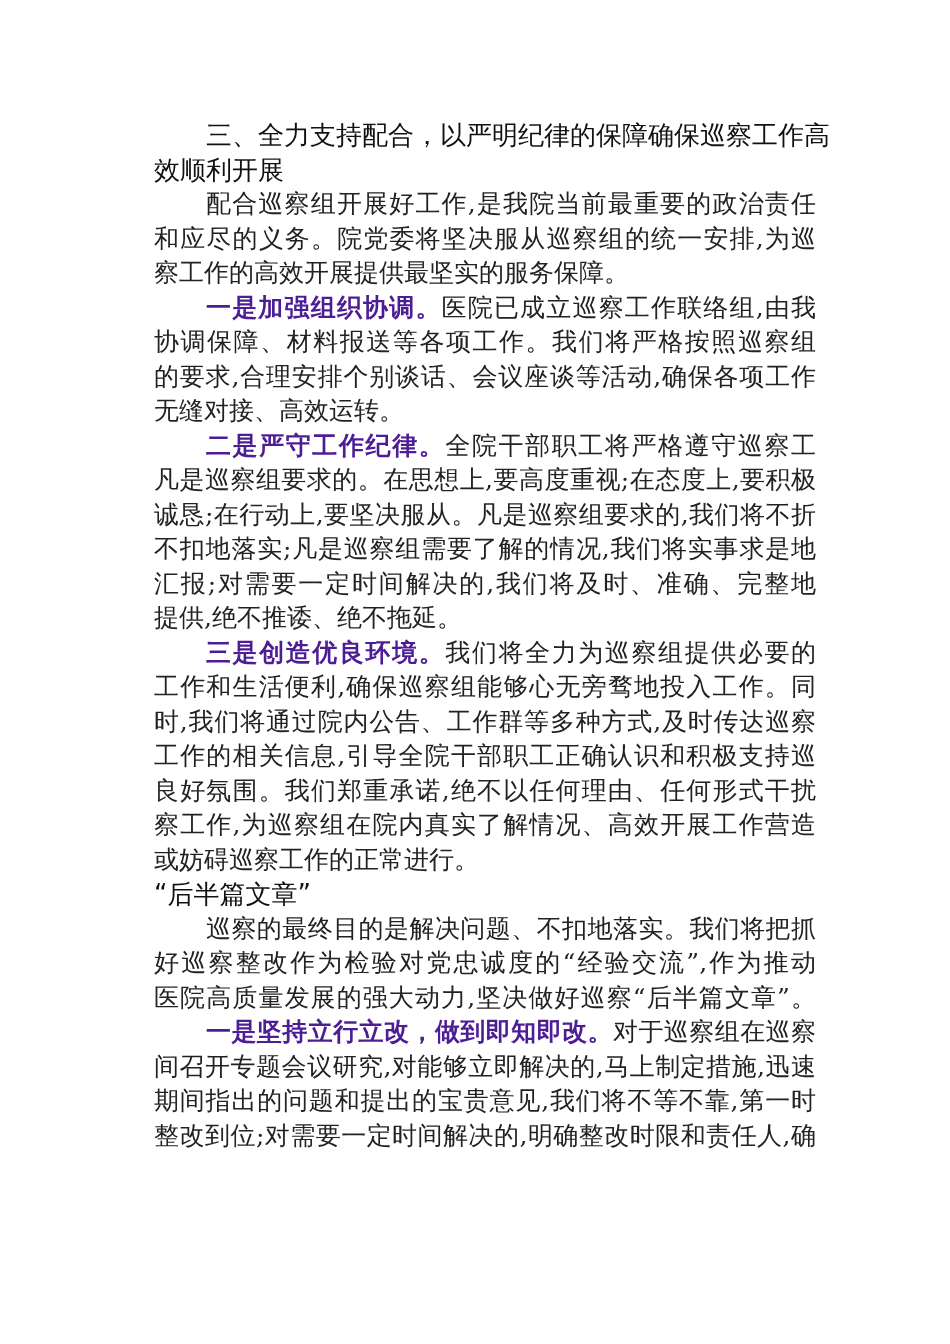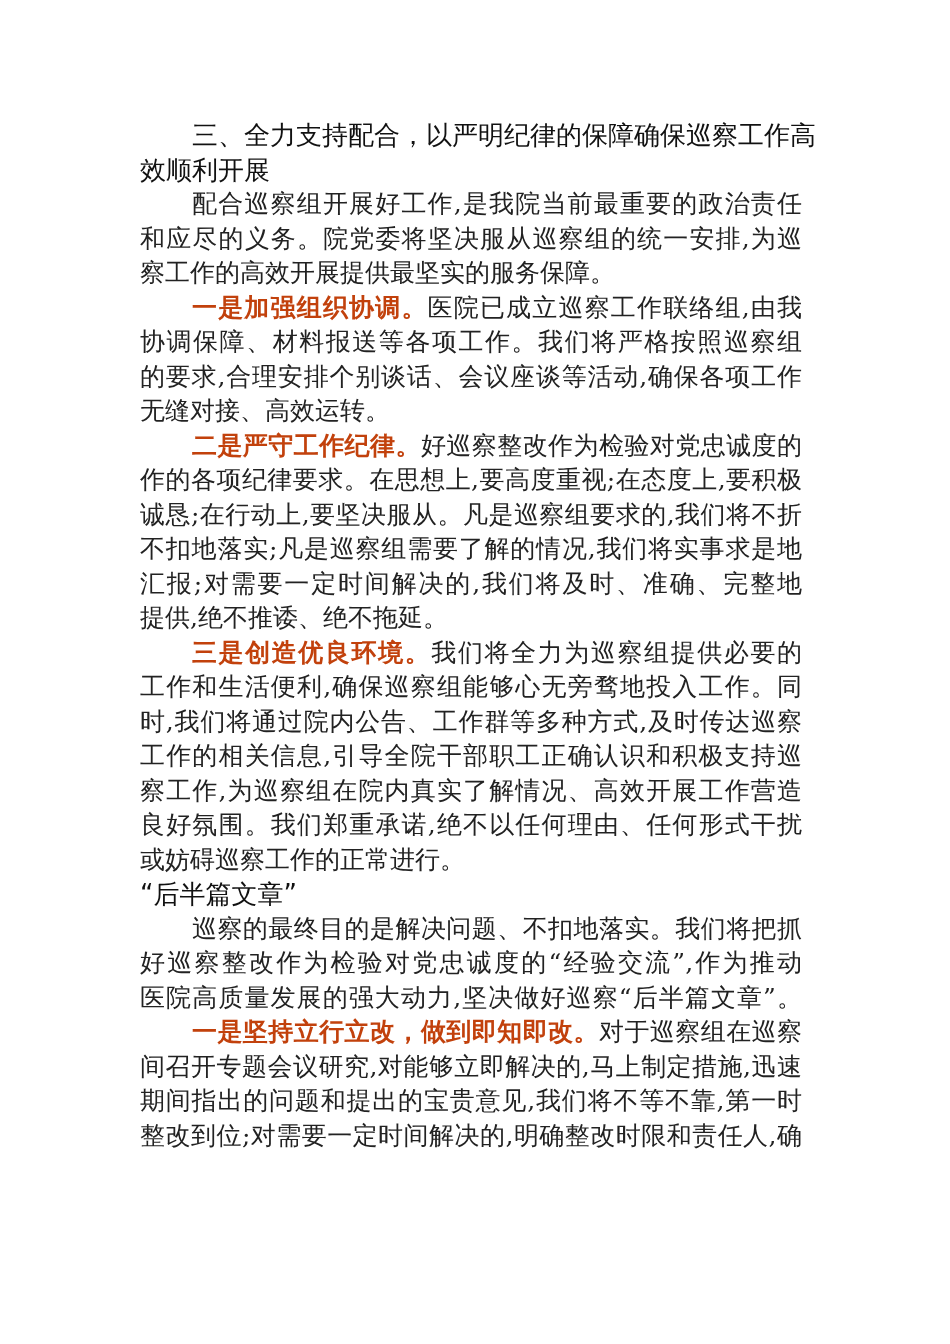--- a/index.html
+++ b/index.html
@@ -8,21 +8,21 @@
       background: #ffffff;
     }
     body {
       width: 950px;
       height: 1344px;
       position: relative;
       overflow: hidden;
     }
     .page {
       position: absolute;
-      left: 140px;
+      left: 154px;
       top: 118px;
       width: 662px;
     }
     .line {
       height: 34.5px;
       line-height: 34.5px;
       font-size: 25px;
       color: #222;
       white-space: nowrap;
       text-align: justify;
@@ -35,21 +35,21 @@
     .line.indent {
       padding-left: 52px;
     }
     .heading .line {
       font-family: "DejaVu Sans", "Liberation Sans", sans-serif;
       font-size: 26px;
       color: #111;
     }
     .lead {
       font-weight: bold;
-      color: #c2410c;
+      color: #4c1d95;
       font-family: "DejaVu Sans", "Liberation Sans", sans-serif;
     }
   </style>
 </head>
 <body>
 
 <div class="page">
 
   <div class="section">
     <div class="heading">
@@ -63,35 +63,35 @@
     </div>
 
     <div class="point">
       <div class="line indent"><span class="lead">一是加强组织协调。</span><span>医院已成立巡察工作联络组,由我</span></div>
       <div class="line">协调保障、材料报送等各项工作。我们将严格按照巡察组</div>
       <div class="line">的要求,合理安排个别谈话、会议座谈等活动,确保各项工作</div>
       <div class="line last">无缝对接、高效运转。</div>
     </div>
 
     <div class="point">
-      <div class="line indent"><span class="lead">二是严守工作纪律。</span><span>好巡察整改作为检验对党忠诚度的</span></div>
-      <div class="line">作的各项纪律要求。在思想上,要高度重视;在态度上,要积极</div>
+      <div class="line indent"><span class="lead">二是严守工作纪律。</span><span>全院干部职工将严格遵守巡察工</span></div>
+      <div class="line">凡是巡察组要求的。在思想上,要高度重视;在态度上,要积极</div>
       <div class="line">诚恳;在行动上,要坚决服从。凡是巡察组要求的,我们将不折</div>
       <div class="line">不扣地落实;凡是巡察组需要了解的情况,我们将实事求是地</div>
       <div class="line">汇报;对需要一定时间解决的,我们将及时、准确、完整地</div>
       <div class="line last">提供,绝不推诿、绝不拖延。</div>
     </div>
 
     <div class="point">
       <div class="line indent"><span class="lead">三是创造优良环境。</span><span>我们将全力为巡察组提供必要的</span></div>
       <div class="line">工作和生活便利,确保巡察组能够心无旁骛地投入工作。同</div>
       <div class="line">时,我们将通过院内公告、工作群等多种方式,及时传达巡察</div>
       <div class="line">工作的相关信息,引导全院干部职工正确认识和积极支持巡</div>
+      <div class="line">良好氛围。我们郑重承诺,绝不以任何理由、任何形式干扰</div>
       <div class="line">察工作,为巡察组在院内真实了解情况、高效开展工作营造</div>
-      <div class="line">良好氛围。我们郑重承诺,绝不以任何理由、任何形式干扰</div>
       <div class="line last">或妨碍巡察工作的正常进行。</div>
     </div>
   </div>
 
   <div class="section">
     <div class="heading">
       <div class="line last">“后半篇文章”</div>
     </div>
     <div class="intro">
       <div class="line indent">巡察的最终目的是解决问题、不扣地落实。我们将把抓</div>

